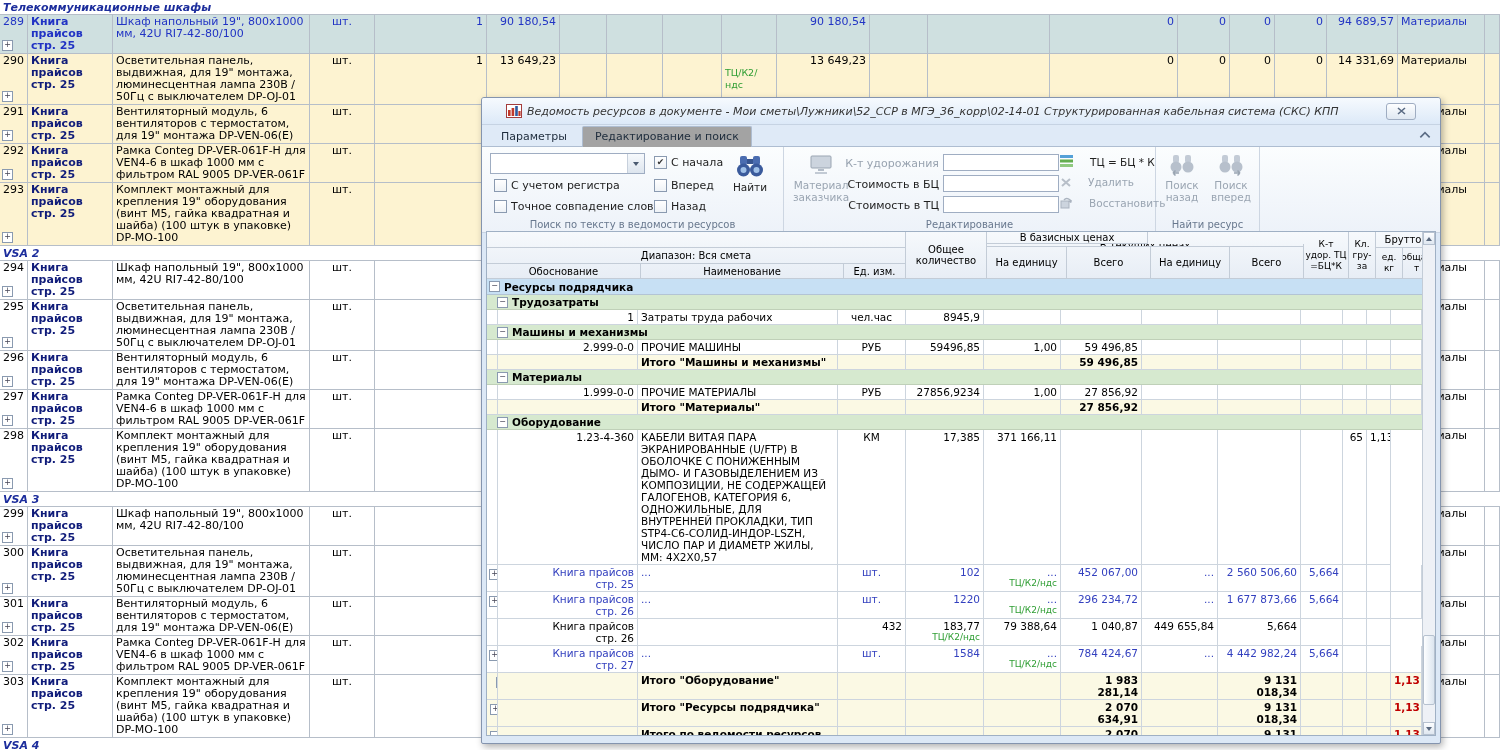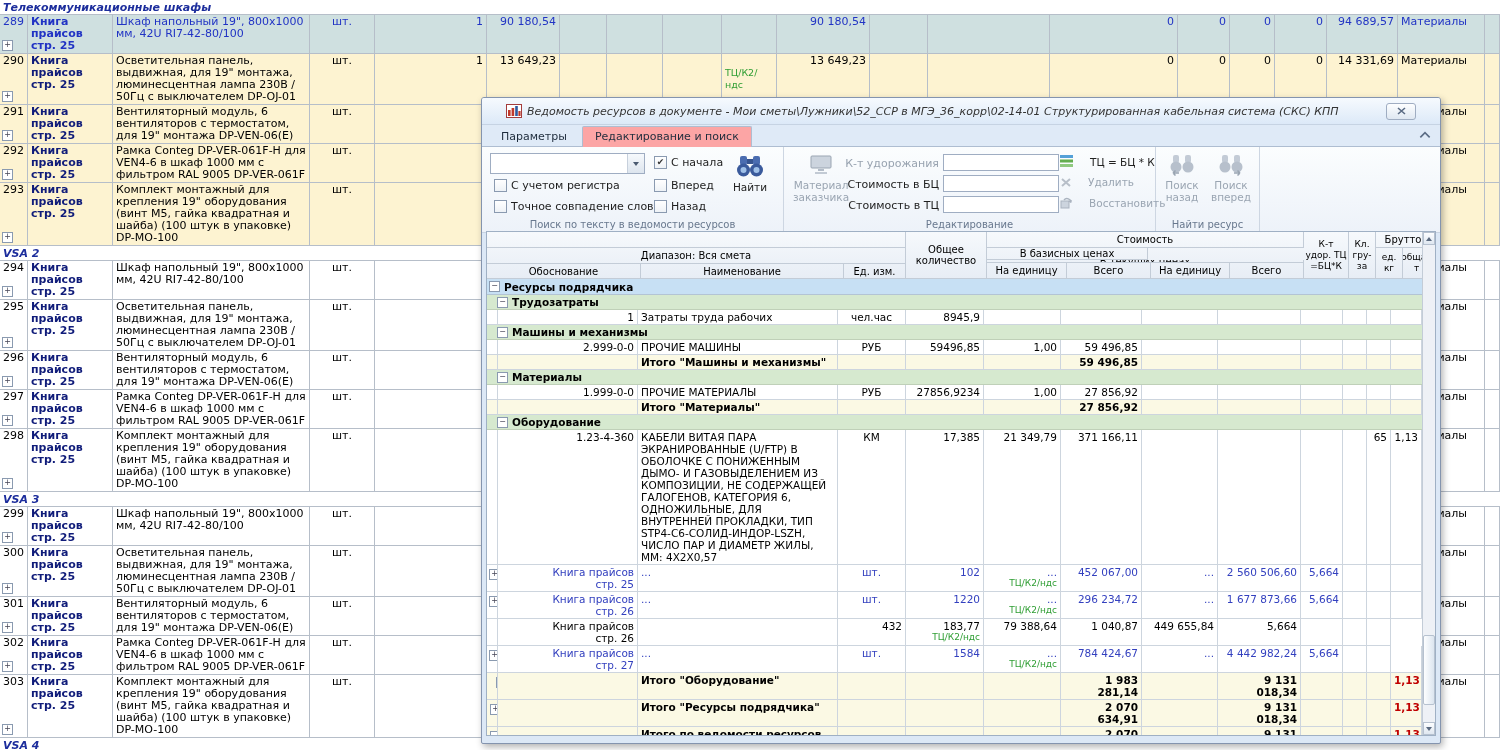--- a/index.html
+++ b/index.html
@@ -32,21 +32,21 @@
   .titlebar{height:26px;display:flex;align-items:center;padding:0 24px;
     background:linear-gradient(#f6fafe,#dce9f8);border-bottom:1px solid #c6d3e3;font-style:italic;}
   .titlebar .ticon{width:16px;height:14px;margin-right:5px;flex:0 0 auto;}
   .titlebar .ttext{flex:1;font-size:11px;color:#333;white-space:nowrap;overflow:hidden;}
   .closebtn{width:30px;height:17px;border:1px solid #9fadc2;border-radius:3px;
     background:linear-gradient(#fdfeff,#dfe8f2);display:flex;align-items:center;justify-content:center;
     color:#5a6b84;font-size:10px;font-weight:bold;padding:0;cursor:default;}
   .tabstrip{height:21px;display:flex;align-items:flex-end;padding-left:6px;background:#dfeaf7;
     border-bottom:1px solid #aebdd1;position:relative;}
   .tab{padding:3px 12px 3px 12px;font-size:11px;color:#1e2c3c;margin-right:2px;border:1px solid transparent;border-bottom:none;}
-  .tab.active{background:#fca5a5;border-color:#aebdd1;border-radius:2px 2px 0 0;margin-bottom:-1px;padding-bottom:4px;}
+  .tab.active{background:#a3a3a3;border-color:#aebdd1;border-radius:2px 2px 0 0;margin-bottom:-1px;padding-bottom:4px;}
   .collapse{position:absolute;right:8px;top:4px;width:14px;height:12px;}
   
   .ribbon{height:85px;background:linear-gradient(#fbfdfe,#edf2f9);display:flex;border-bottom:1px solid #c9d4e2;}
   .grp{position:relative;border-right:1px solid #cdd6e2;height:100%;}
   .grp1{width:301px;} .grp2{width:371px;} .grp3{width:103px;}
   .grpfill{flex:1;}
   .gcap{position:absolute;left:0;right:0;bottom:2px;text-align:center;font-size:10px;color:#68788e;white-space:nowrap;}
   .combo{position:absolute;left:8px;top:6px;width:153px;height:19px;background:#fff;border:1px solid #9fadc2;display:flex;}
   .combo .cval{flex:1;}
   .combo-btn{width:16px;border-left:1px solid #c7d0dc;background:linear-gradient(#f6f9fc,#dde5ee);
@@ -632,21 +632,20 @@
             <div class="gh ghr"></div>
             <div class="gh ghr">Диапазон: Вся смета</div>
             <div style="display:flex;flex:1;">
               <div class="gh" style="width:151px">Обоснование</div>
               <div class="gh" style="width:200px">Наименование</div>
               <div class="gh" style="flex:1">Ед. изм.</div>
             </div>
           </div>
           <div class="gh" style="width:78px;flex:0 0 auto">Общее количество</div>
           <div style="width:317px;display:flex;flex-direction:column;flex:0 0 auto;">
-            <div class="gh ghr">Стоимость</div>
             <div style="display:flex;height:15px;flex-direction:column;">
               <div class="gh" style="width:158px">В базисных ценах</div>
               <div class="gh" style="flex:1">В текущих ценах</div>
             </div>
             <div style="display:flex;flex:1;">
               <div class="gh" style="width:77px">На единицу</div>
               <div class="gh" style="width:81px">Всего</div>
               <div class="gh" style="width:76px">На единицу</div>
               <div class="gh" style="flex:1">Всего</div>
             </div>
@@ -760,23 +759,20 @@
             <div class="grow2">
               <div class="gexp" style="margin-left: 10px;">−</div>
               <div>Оборудование</div>
             </div>
             <div class="grow drow">
               <div class="gc gc-g"></div>
               <div class="gc gc-just">1.23-4-360</div>
               <div class="gc gc-name">КАБЕЛИ ВИТАЯ ПАРА ЭКРАНИРОВАННЫЕ (U/FTP) В ОБОЛОЧКЕ С ПОНИЖЕННЫМ ДЫМО- И ГАЗОВЫДЕЛЕНИЕМ ИЗ КОМПОЗИЦИИ, НЕ СОДЕРЖАЩЕЙ ГАЛОГЕНОВ, КАТЕГОРИЯ 6, ОДНОЖИЛЬНЫЕ, ДЛЯ ВНУТРЕННЕЙ ПРОКЛАДКИ, ТИП STP4-C6-СОЛИД-ИНДОР-LSZH, ЧИСЛО ПАР И ДИАМЕТР ЖИЛЫ, ММ: 4X2X0,57</div>
               <div class="gc gc-unit">КМ</div>
               <div class="gc gc-qty">17,385</div>
-              <div class="gc gc-ub">
-                <div>21 349,79</div>
-              </div>
               <div class="gc gc-tb">371 166,11</div>
               <div class="gc gc-ut"></div>
               <div class="gc gc-tt"></div>
               <div class="gc gc-kt"></div>
               <div class="gc gc-kl"></div>
               <div class="gc gc-ekg">65</div>
               <div class="gc gc-obt">1,13</div>
             </div>
             <div class="grow drow lrow">
               <div class="gc gc-g"><div class="gexp" style="margin-left: 1px;">+</div></div>

